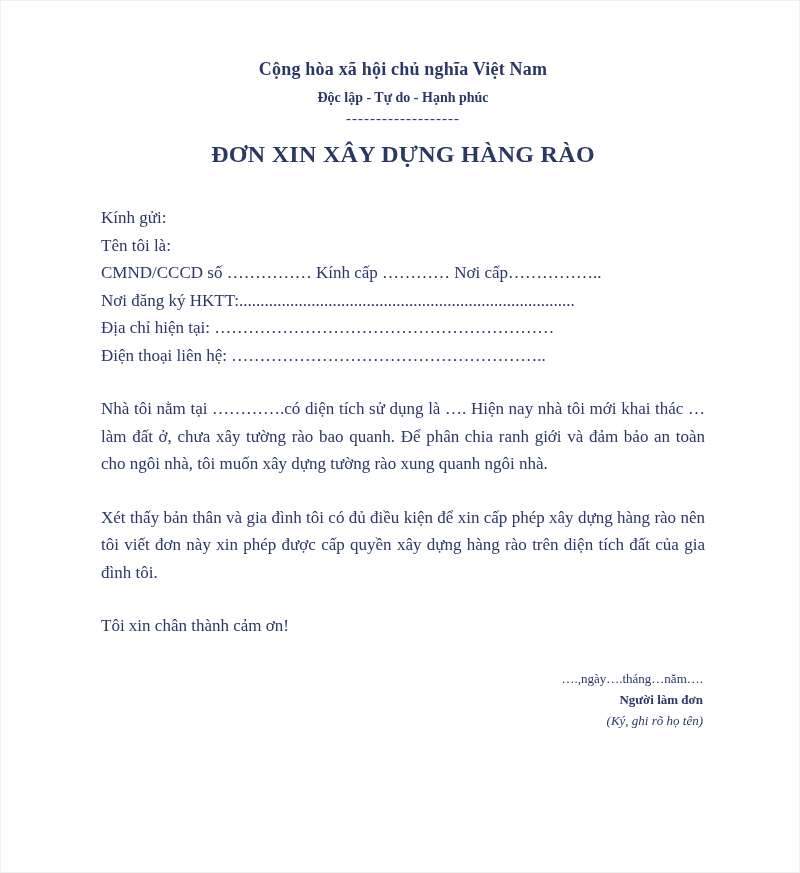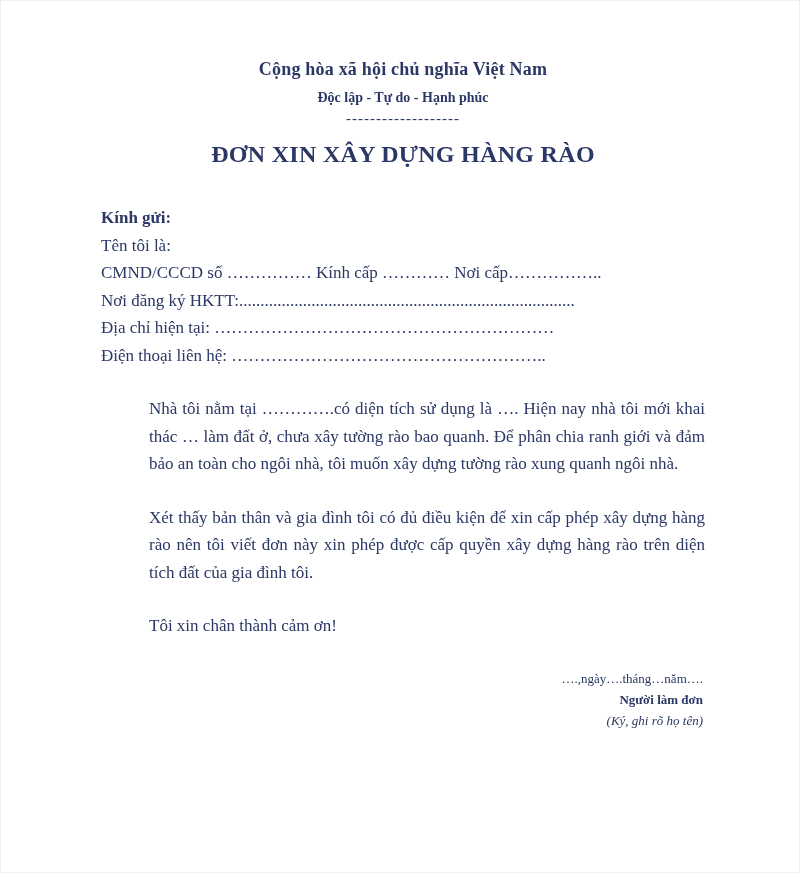--- a/index.html
+++ b/index.html
@@ -32,22 +32,22 @@
     letter-spacing: 1px;
   }
   .doc-title {
     font-weight: bold;
     font-size: 24px;
     margin-top: 14px;
     letter-spacing: 0.3px;
   }
   .body-block { margin-top: 36px; font-size: 17px; line-height: 1.62; }
   .field-line { }
-  .field-line.bold { font-weight: bold; }
-  .paragraphs { margin-top: 26px; margin-left: 48px; }
+  .field-line.bold { font-weight: normal; }
+  .paragraphs { margin-top: 26px; }
   .para {
     text-align: justify;
     margin-bottom: 26px;
   }
   .para:last-child { margin-bottom: 0; }
   .signature {
     margin-top: 28px;
     text-align: right;
     font-size: 13px;
     line-height: 1.62;

